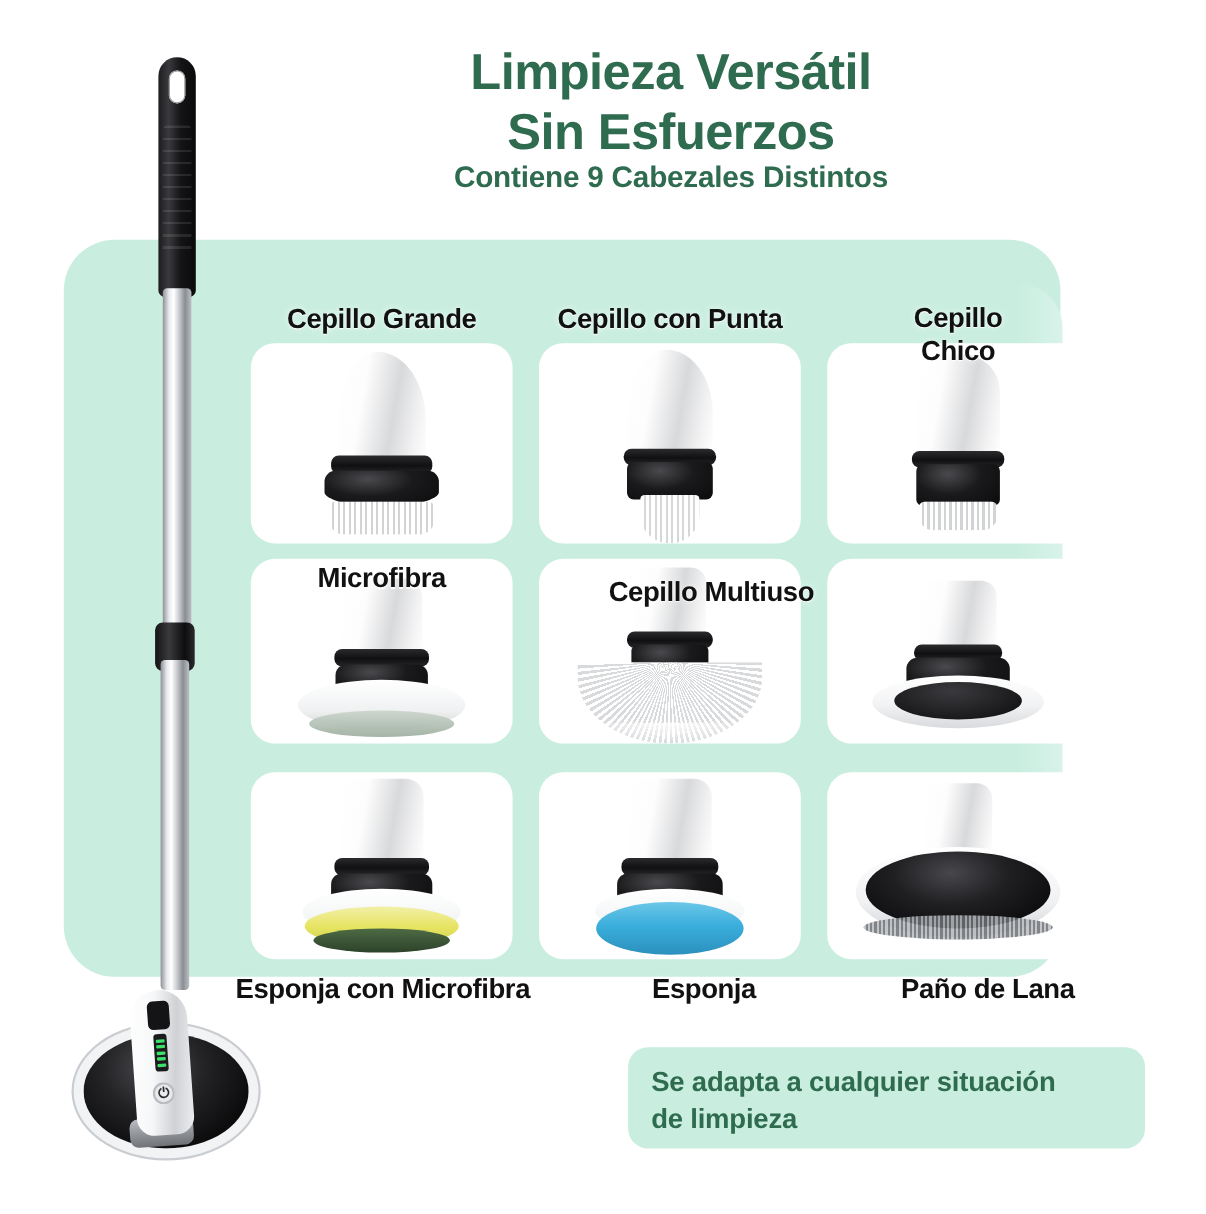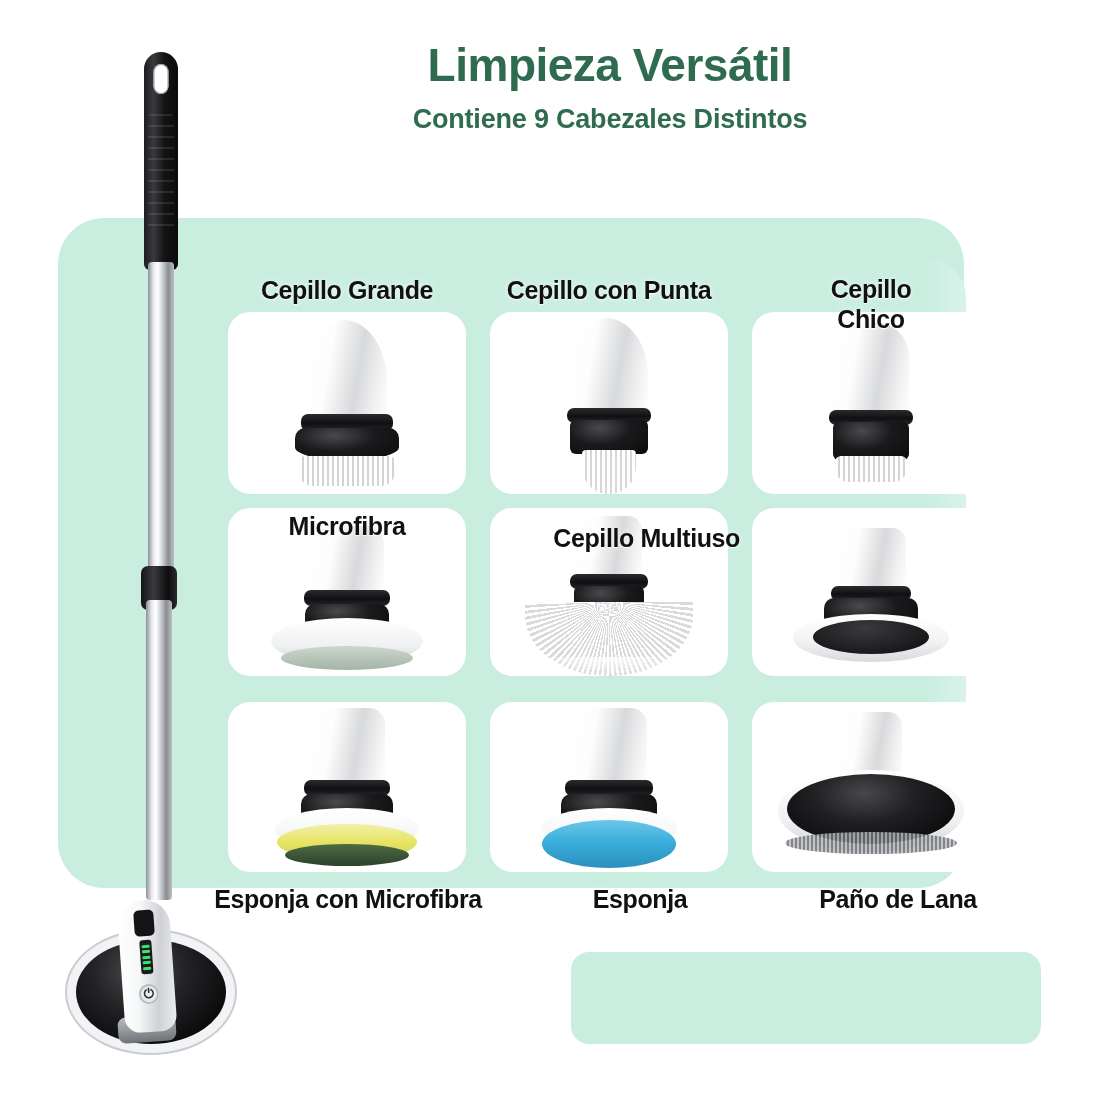--- a/index.html
+++ b/index.html
@@ -11,21 +11,21 @@
   }
   #stage { position: relative; width: 1096px; height: 1104px; background:#fff;padding-left:28px; }
 
   
   .title-wrap { position:absolute; left:250px; top:38px; width:720px; text-align:center; }
   .title-l1, .title-l2 {
     color:#2E6B4F; font-weight:800; font-size:46px; line-height:54px;
     letter-spacing:-0.5px; font-family:"Liberation Sans", sans-serif;
   }
   .subtitle {
-    margin-top:12px; color:#2E6B4F; font-weight:800; font-size:27px;
+    color:#2E6B4F; font-weight:800; font-size:27px;
     letter-spacing:-0.2px;
   }
 
   
   .mint-panel {
     position:absolute; left:58px; top:218px; width:906px; height:670px;
     background:#C9EEE0; border-radius:46px;
   }
   .mint-panel:after{
     content:""; position:absolute; right:-2px; top:40px; width:40px; height:600px;
@@ -184,20 +184,21 @@
     letter-spacing:-0.2px;
   }
 </style>
 </head>
 <body>
 
 <div id="stage">
 
   <div class="title-wrap">
     <div class="title-l1">Limpieza Versátil</div>
+    <div class="title-l2">Sin Esfuerzos</div>
     <div class="subtitle">Contiene 9 Cabezales Distintos</div>
   </div>
 
   <div class="mint-panel"></div>
 
   <div class="grid">
 
     <div class="card c-w h-tall col0 row0">
       <div class="tool" style="top:6px;width:100%;height:100%;">
         <div class="neck angled" style="top:2px;width:80px;height:104px;"></div>
@@ -319,14 +320,18 @@
           <i></i>
           <i></i>
           <i></i>
           <i></i>
       </div>
       <div class="pwr">⏻</div>
     </div>
   </div>
 
   <div class="footer-badge"></div>
+  <div class="footer-text">
+    <div>Se adapta a  cualquier situación</div>
+    <div>de limpieza</div>
+  </div>
 
 </div>
 
 </body></html>

